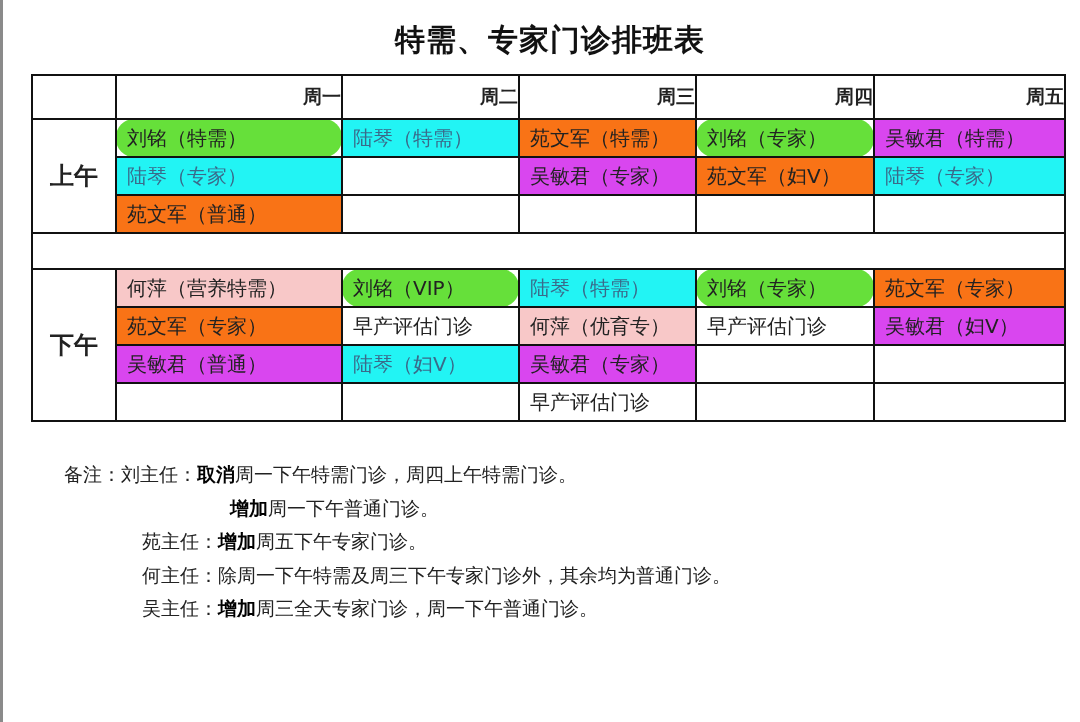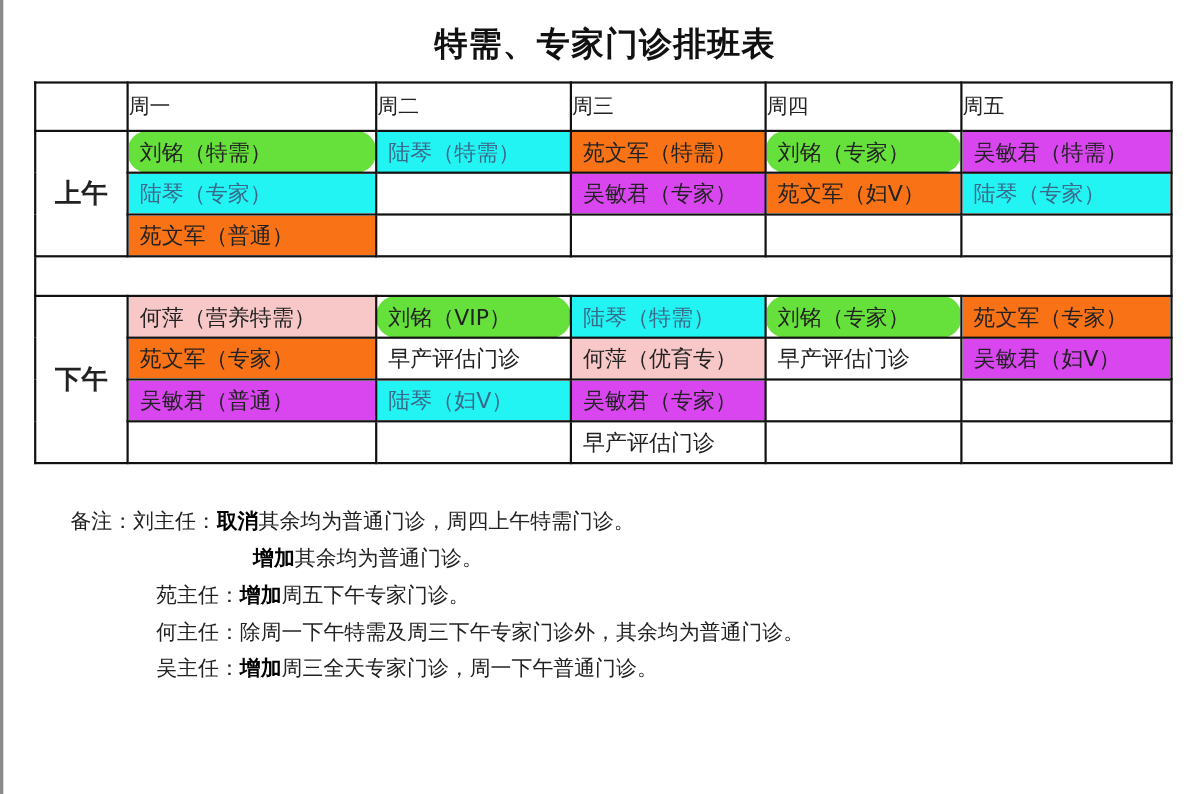--- a/index.html
+++ b/index.html
@@ -15,21 +15,21 @@
   }
   table.sched {
     position: absolute; left: 31px; top: 74px;
     border-collapse: collapse; table-layout: fixed;
   }
   table.sched td, table.sched th {
     border: 2px solid #111; padding: 0 0 0 10px; height: 36px;
     font-size: 20px; color: #222; text-align: left; white-space: nowrap; overflow: hidden;
     font-weight: normal;
   }
-  table.sched th { text-align: left; font-weight: normal; height: 42px; padding: 0; font-size: 19px; }
+  table.sched th { text-align: right; font-weight: bold; height: 42px; padding: 0; font-size: 19px; }
   table.sched td.period { text-align: center; font-weight: bold; padding: 0; font-size: 24px; }
   table.sched tr.spacer td { height: 34px; }
   .c-green { background: #66e03a; border-radius: 18px; }
   .c-cyan { background: #22f4f4; color: #3a6a8a !important; }
   .c-yellow { background: #f97316; }
   .c-purple { background: #d946ef; }
   .c-pink { background: #f8c8c8; }
   .c-white { background: #ffffff; }
   .notes { position: absolute; left: 64px; top: 458px; font-size: 19px; color: #222; line-height: 33.5px; }
   .note-line { white-space: nowrap; }
@@ -112,18 +112,18 @@
         <td class="c-white"></td>
         <td class="c-white"></td>
         <td class="c-white">早产评估门诊</td>
         <td class="c-white"></td>
         <td class="c-white"></td>
       </tr>
     </tbody>
 </table>
 
 <div class="notes" id="notes">
-    <div class="note-line" style="padding-left: 0px;"><span>备注：刘主任：</span><b>取消</b><span>其余均为普通门诊，周四上午特需门诊。</span></div>
-    <div class="note-line" style="padding-left: 166px;"><span></span><b>增加</b><span>其余均为普通门诊。</span></div>
+    <div class="note-line" style="padding-left: 0px;"><span>备注：刘主任：</span><b>取消</b><span>周一下午特需门诊，周四上午特需门诊。</span></div>
+    <div class="note-line" style="padding-left: 166px;"><span></span><b>增加</b><span>周一下午普通门诊。</span></div>
     <div class="note-line" style="padding-left: 78px;"><span>苑主任：</span><b>增加</b><span>周五下午专家门诊。</span></div>
     <div class="note-line" style="padding-left: 78px;"><span>何主任：</span><b></b><span>除周一下午特需及周三下午专家门诊外，其余均为普通门诊。</span></div>
     <div class="note-line" style="padding-left: 78px;"><span>吴主任：</span><b>增加</b><span>周三全天专家门诊，周一下午普通门诊。</span></div>
   </div>
 
 </body></html>

